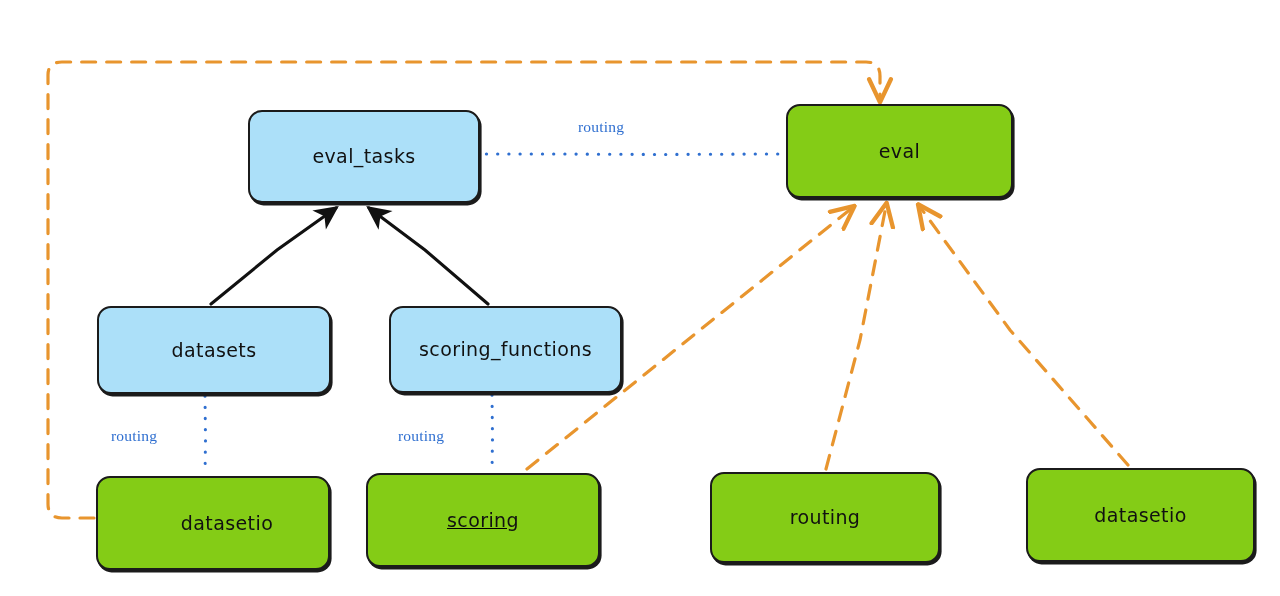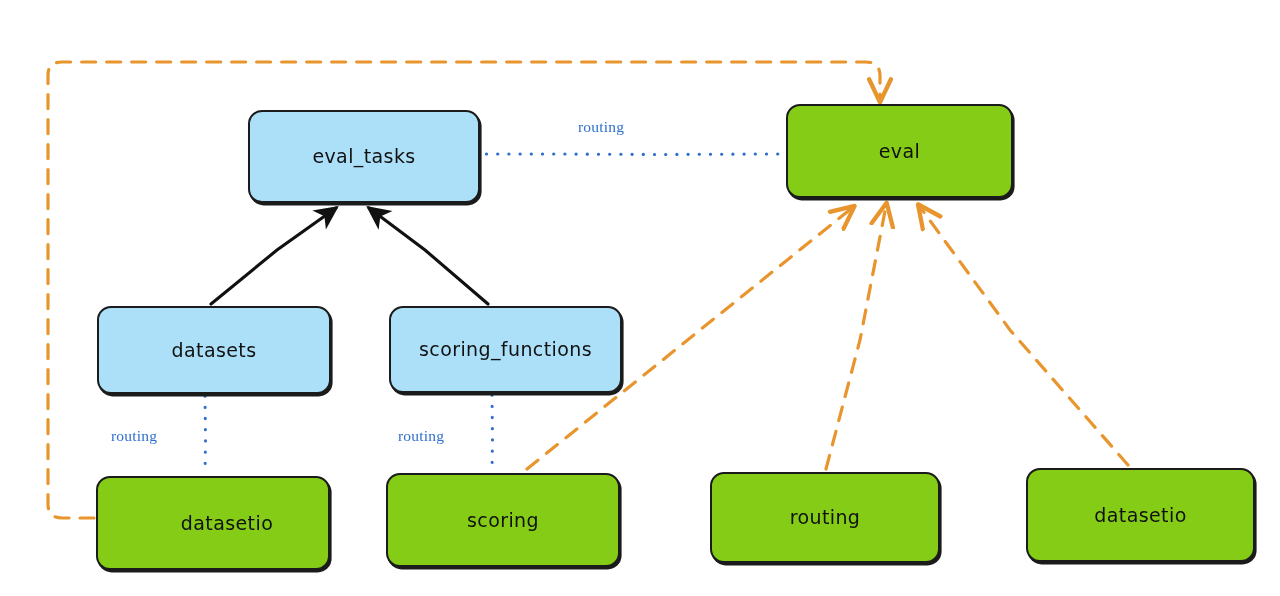--- a/index.html
+++ b/index.html
@@ -106,21 +106,21 @@
   </div>
 
   <div class="node api" style="left:380px; top:306px; width:233px; height:87px;margin-left:9px;">
     <span class="node-label">scoring_functions</span>
   </div>
 
   <div class="node provider" style="left:96px; top:476px; width:234px; height:94px;padding-left:28px;">
     <span class="node-label">datasetio</span>
   </div>
 
-  <div class="node provider" style="left:386px; top:473px; width:234px; height:94px;">
+  <div class="node provider" style="left:366px; top:473px; width:234px; height:94px;text-decoration:underline;">
     <span class="node-label">scoring</span>
   </div>
 
   <div class="node provider" style="left:710px; top:472px; width:230px; height:91px;">
     <span class="node-label">routing</span>
   </div>
 
   <div class="node provider" style="left:1026px; top:468px; width:229px; height:94px;">
     <span class="node-label">datasetio</span>
   </div>

